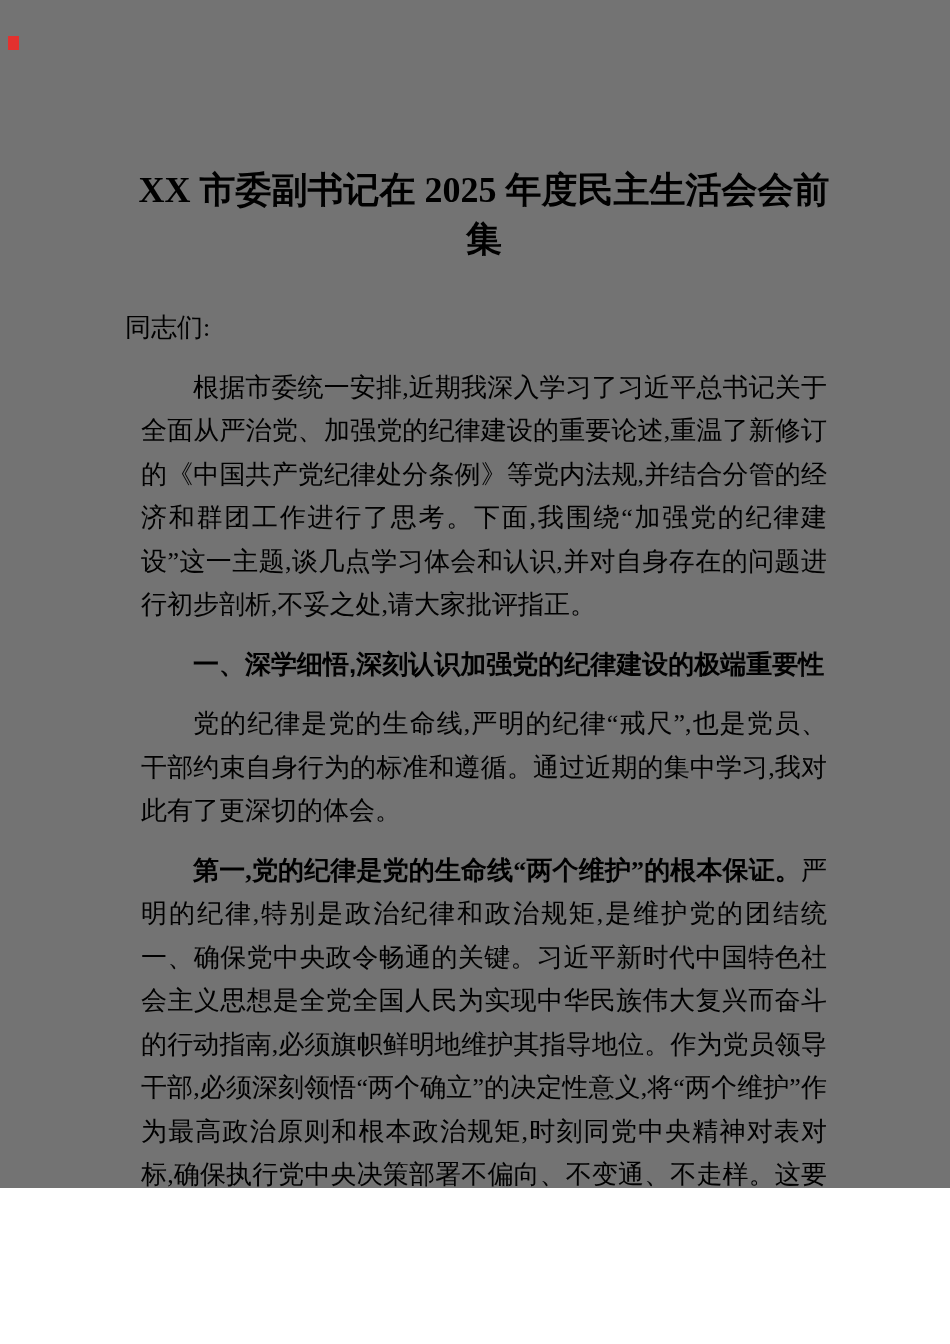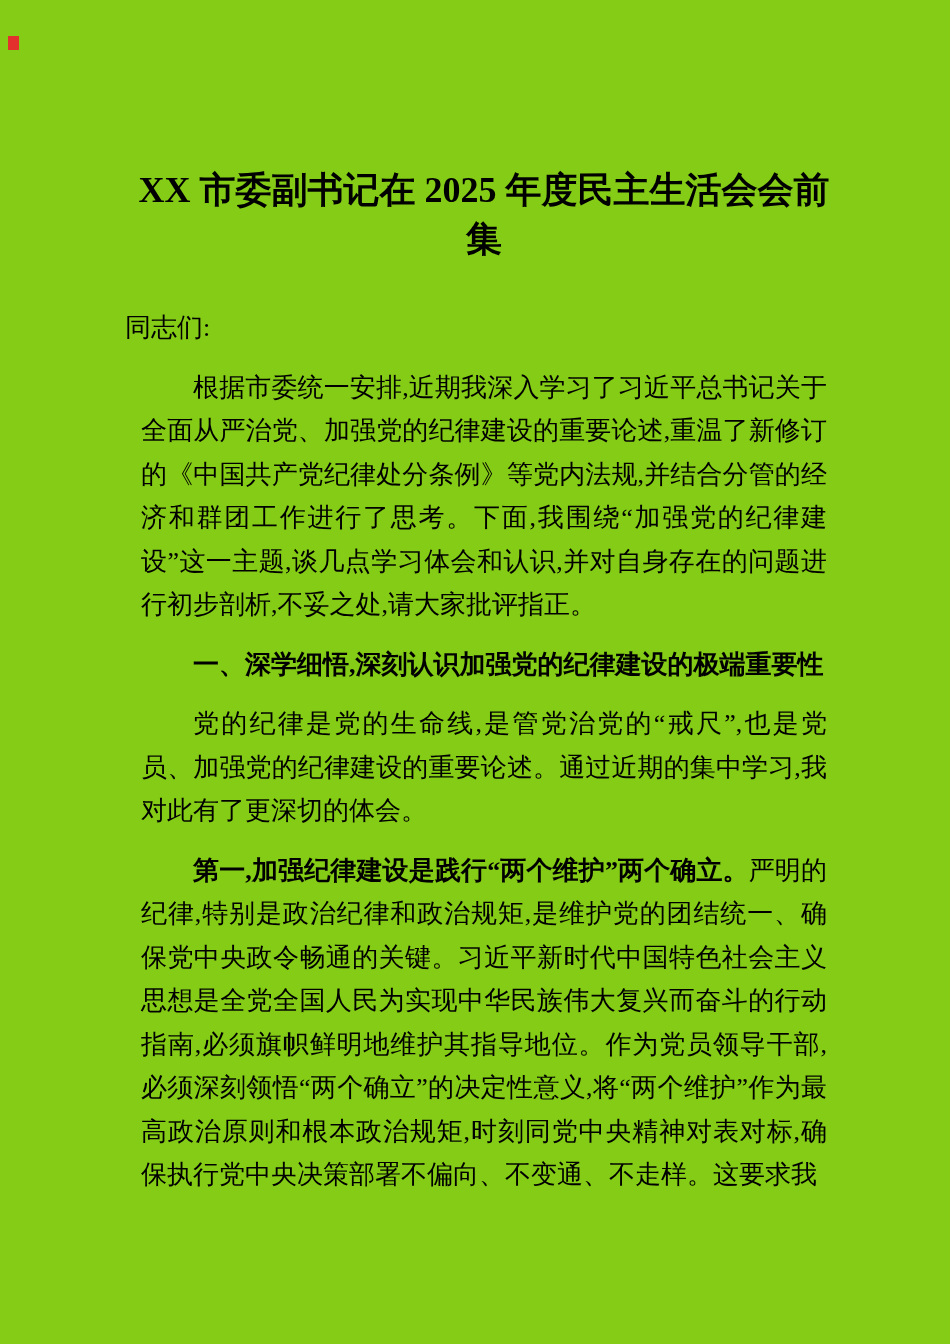--- a/index.html
+++ b/index.html
@@ -3,22 +3,22 @@
 <meta charset="utf-8">
 <style>
   html, body {
     margin: 0;
     padding: 0;
     background: #ffffff;
   }
   .page {
     position: relative;
     width: 950px;
-    height: 1344px;
-    background: #84cc16;
+    height: 1188px;
+    background: #737373;
     overflow: hidden;
   }
   .corner-mark {
     position: absolute;
     left: 8px;
     top: 36px;
     width: 11px;
     height: 14px;
   }
   .content {
@@ -50,21 +50,21 @@
     text-indent: 2em;
     text-align: justify;
   }
   .salutation {
     margin: 0;
     padding: 0;
     text-indent: 0;
     text-align: left;
   }
   .heading {
-    font-family: Liberation Serif, serif;
+    font-family: Liberation Sans, sans-serif;
     font-weight: 700;
     white-space: nowrap;
   }
   .lead {
     font-weight: bold;
   }
 </style>
 </head>
 <body>
 
@@ -75,18 +75,18 @@
   <div class="content">
 
     <h1 class="title">
       <span class="title-line">XX 市委副书记在 2025 年度民主生活会会前集</span>
     </h1>
 
     <div class="body-text">
       <p class="salutation">同志们:</p>
       <p class="para">根据市委统一安排,近期我深入学习了习近平总书记关于全面从严治党、加强党的纪律建设的重要论述,重温了新修订的《中国共产党纪律处分条例》等党内法规,并结合分管的经济和群团工作进行了思考。下面,我围绕“加强党的纪律建设”这一主题,谈几点学习体会和认识,并对自身存在的问题进行初步剖析,不妥之处,请大家批评指正。</p>
       <p class="para heading">一、深学细悟,深刻认识加强党的纪律建设的极端重要性</p>
-      <p class="para">党的纪律是党的生命线,是管党治党的“戒尺”,也是党员、加强党的纪律建设的重要论述。通过近期的集中学习,我对此有了更深切的体会。</p>
-      <p class="para"><strong class="lead">第一,加强纪律建设是践行“两个维护”两个确立。</strong><span>严明的纪律,特别是政治纪律和政治规矩,是维护党的团结统一、确保党中央政令畅通的关键。习近平新时代中国特色社会主义思想是全党全国人民为实现中华民族伟大复兴而奋斗的行动指南,必须旗帜鲜明地维护其指导地位。作为党员领导干部,必须深刻领悟“两个确立”的决定性意义,将“两个维护”作为最高政治原则和根本政治规矩,时刻同党中央精神对表对标,确保执行党中央决策部署不偏向、不变通、不走样。这要求我</span></p>
+      <p class="para">党的纪律是党的生命线,严明的纪律“戒尺”,也是党员、干部约束自身行为的标准和遵循。通过近期的集中学习,我对此有了更深切的体会。</p>
+      <p class="para"><strong class="lead">第一,党的纪律是党的生命线“两个维护”的根本保证。</strong><span>严明的纪律,特别是政治纪律和政治规矩,是维护党的团结统一、确保党中央政令畅通的关键。习近平新时代中国特色社会主义思想是全党全国人民为实现中华民族伟大复兴而奋斗的行动指南,必须旗帜鲜明地维护其指导地位。作为党员领导干部,必须深刻领悟“两个确立”的决定性意义,将“两个维护”作为最高政治原则和根本政治规矩,时刻同党中央精神对表对标,确保执行党中央决策部署不偏向、不变通、不走样。这要求我</span></p>
     </div>
 
   </div>
 </div>
 
 </body></html>

